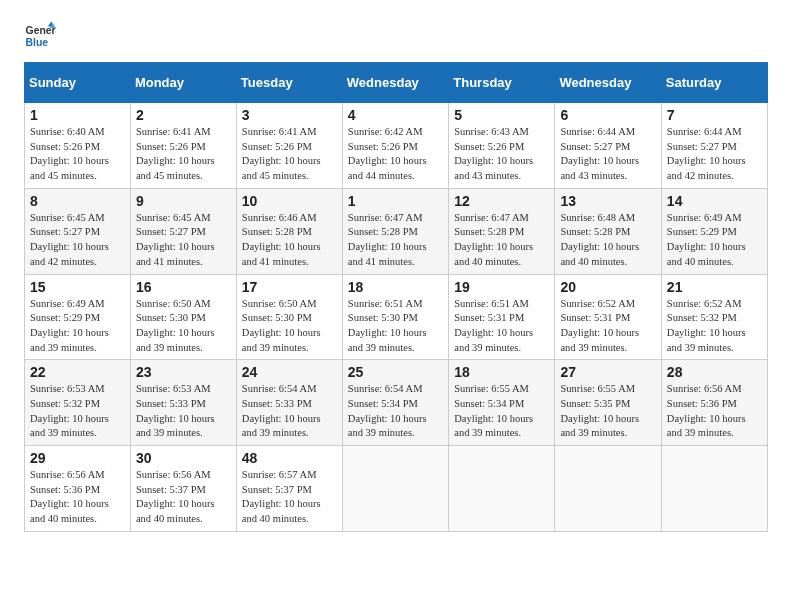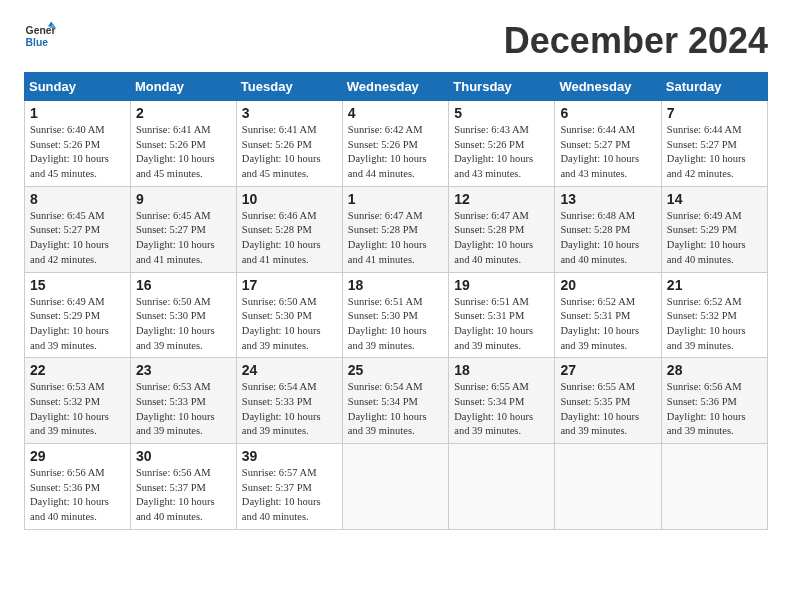--- a/index.html
+++ b/index.html
@@ -38,21 +38,21 @@
       color: #555;
     }
     .calendar {
       width: 100%;
       border-collapse: collapse;
       font-size: 11px;
     }
     .calendar th {
       background: #1a6eb5;
       color: #fff;
-      padding: 6px 4px;
+      padding: 12px 4px;
       text-align: left;
       font-size: 13px;
       font-weight: bold;
       border: 1px solid #1a6eb5;
     }
     .calendar td {
       border: 1px solid #ccc;
       vertical-align: top;
       padding: 4px 5px;
       width: 107px;
@@ -85,21 +85,20 @@
 <div class="header-area">
   <div class="logo">
     <svg class="logo-icon" viewBox="0 0 40 40">
       <text x="2" y="18" font-size="13" font-weight="bold" fill="#333">General</text>
       <text x="2" y="32" font-size="13" font-weight="bold" fill="#1a6eb5">Blue</text>
       <polygon points="30,8 38,8 34,2" fill="#1a6eb5"></polygon>
       <polygon points="32,10 40,10 36,4" fill="#4fa0e0"></polygon>
     </svg>
   </div>
   <div class="title-area">
-    <div class="main-title">December 2024</div>
   </div>
 </div>
 
 <table class="calendar">
   <thead>
     <tr>
     <th>Sunday</th>
         <th>Monday</th>
         <th>Tuesday</th>
         <th>Wednesday</th>
@@ -141,20 +140,20 @@
         <td><span class="day-num">23</span><span class="day-detail">Sunrise: 6:53 AM<br>Sunset: 5:33 PM<br>Daylight: 10 hours and 39 minutes.</span></td>
         <td><span class="day-num">24</span><span class="day-detail">Sunrise: 6:54 AM<br>Sunset: 5:33 PM<br>Daylight: 10 hours and 39 minutes.</span></td>
         <td><span class="day-num">25</span><span class="day-detail">Sunrise: 6:54 AM<br>Sunset: 5:34 PM<br>Daylight: 10 hours and 39 minutes.</span></td>
         <td><span class="day-num">18</span><span class="day-detail">Sunrise: 6:55 AM<br>Sunset: 5:34 PM<br>Daylight: 10 hours and 39 minutes.</span></td>
         <td><span class="day-num">27</span><span class="day-detail">Sunrise: 6:55 AM<br>Sunset: 5:35 PM<br>Daylight: 10 hours and 39 minutes.</span></td>
         <td><span class="day-num">28</span><span class="day-detail">Sunrise: 6:56 AM<br>Sunset: 5:36 PM<br>Daylight: 10 hours and 39 minutes.</span></td>
       </tr>
       <tr>
         <td><span class="day-num">29</span><span class="day-detail">Sunrise: 6:56 AM<br>Sunset: 5:36 PM<br>Daylight: 10 hours and 40 minutes.</span></td>
         <td><span class="day-num">30</span><span class="day-detail">Sunrise: 6:56 AM<br>Sunset: 5:37 PM<br>Daylight: 10 hours and 40 minutes.</span></td>
-        <td><span class="day-num">39</span><span class="day-detail">Sunrise: 6:57 AM<br>Sunset: 5:37 PM<br>Daylight: 10 hours and 40 minutes.</span></td>
+        <td><span class="day-num">48</span><span class="day-detail">Sunrise: 6:57 AM<br>Sunset: 5:37 PM<br>Daylight: 10 hours and 40 minutes.</span></td>
         <td class="empty-cell"></td>
         <td class="empty-cell"></td>
         <td class="empty-cell"></td>
         <td class="empty-cell"></td>
       </tr>
     </tbody>
 </table>
 
 </body></html>

